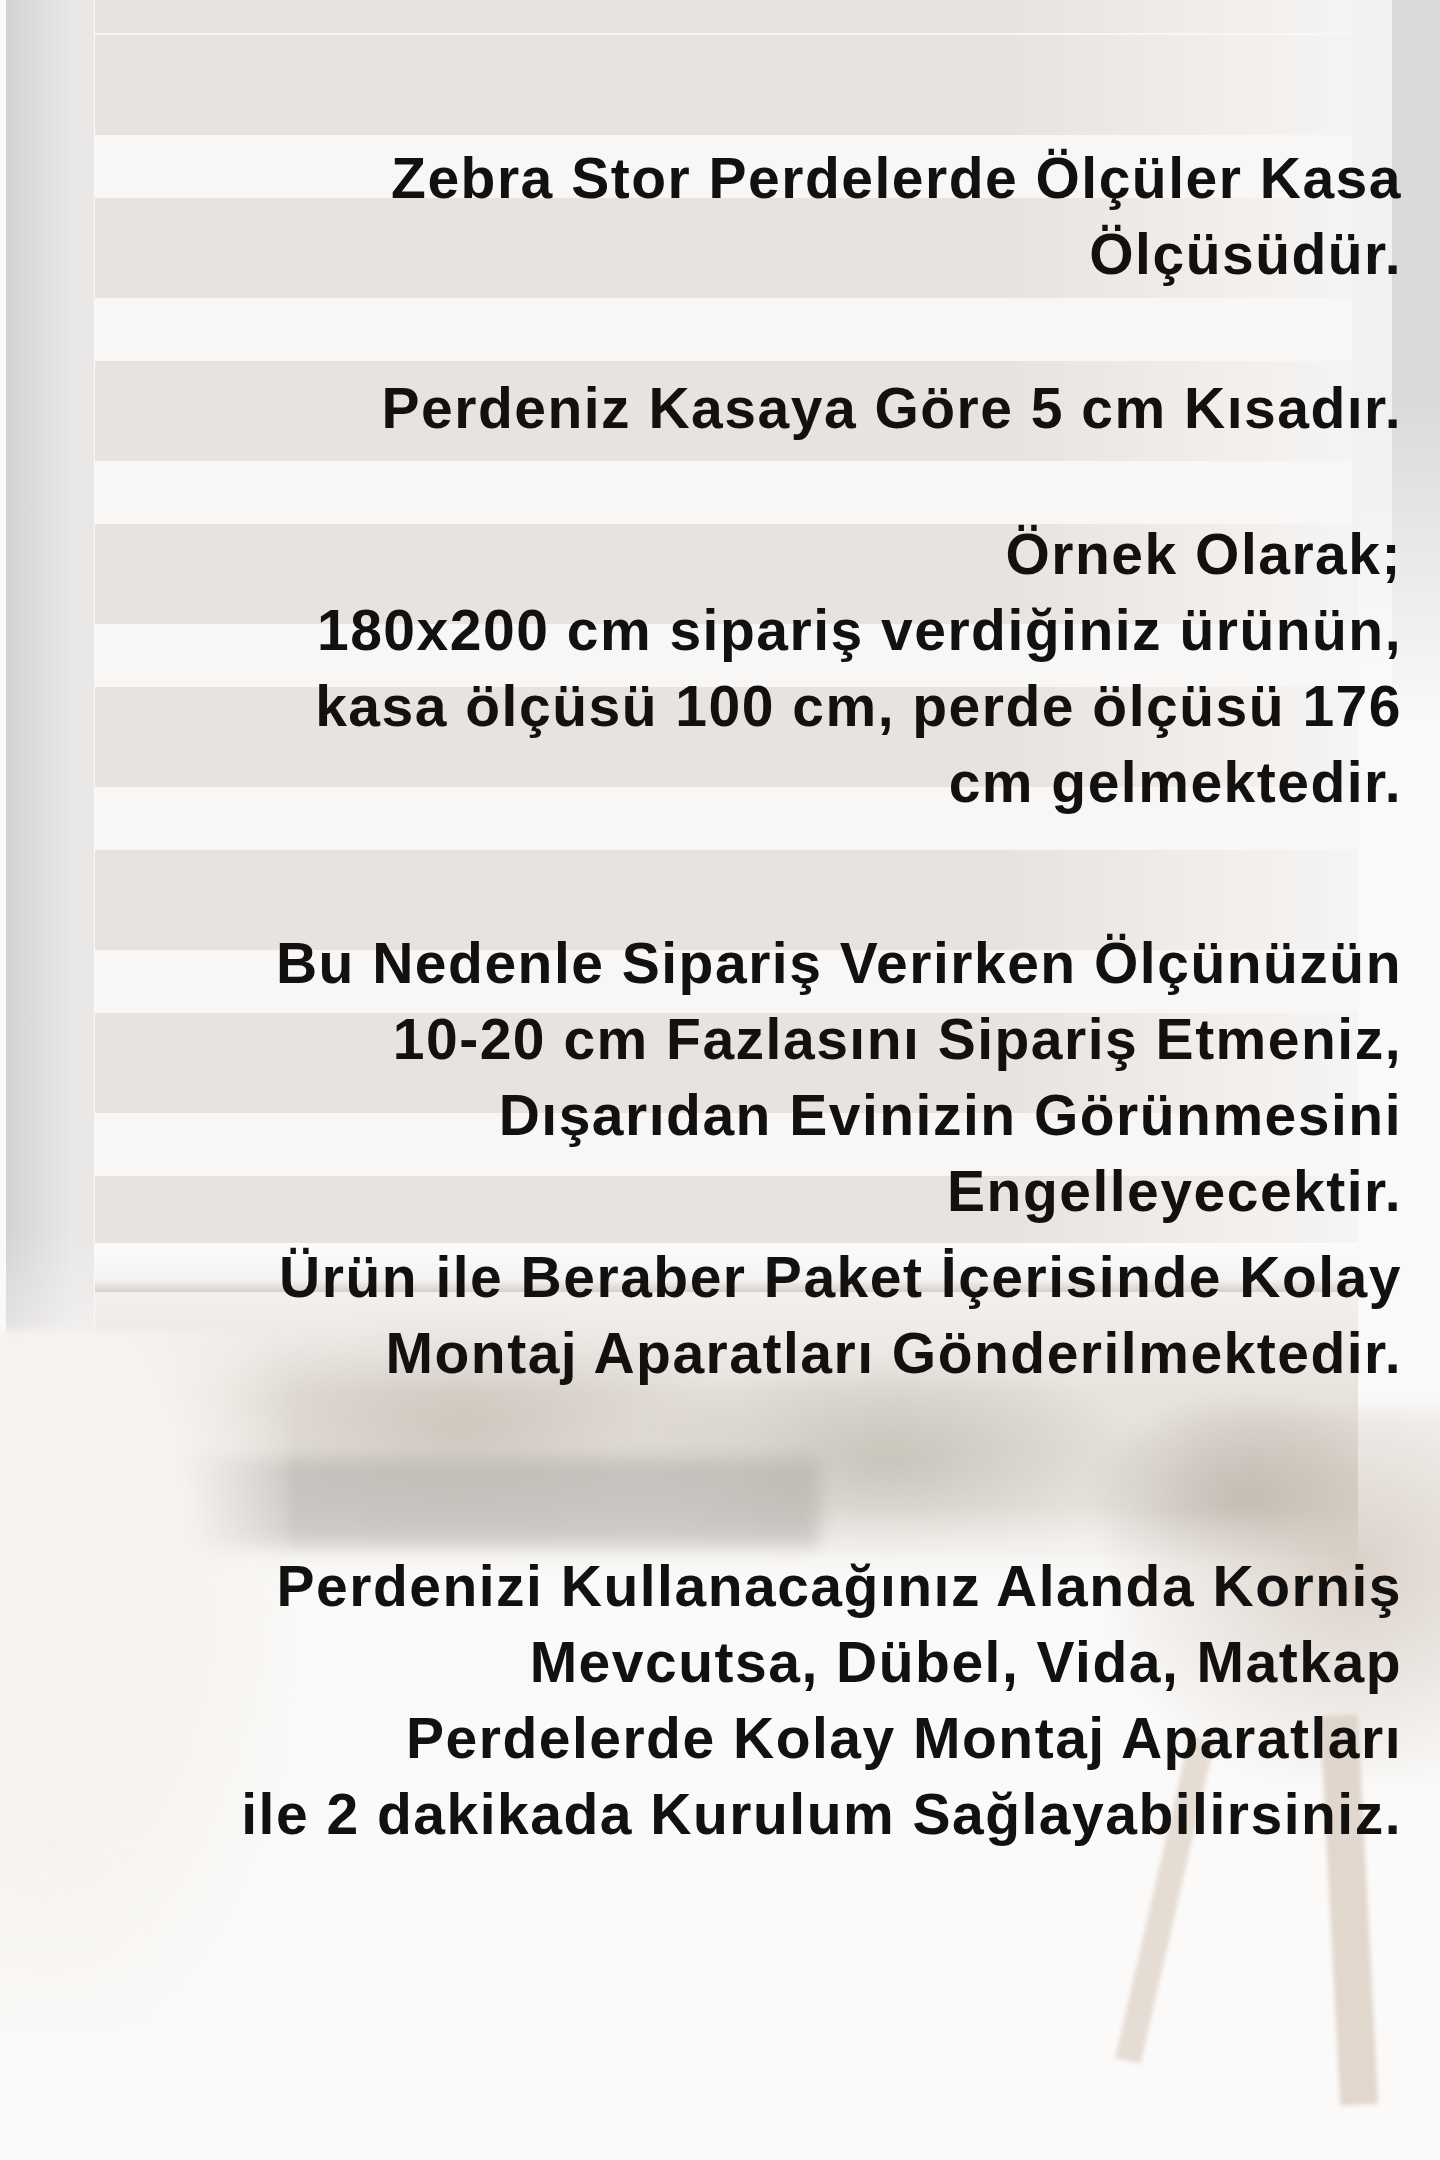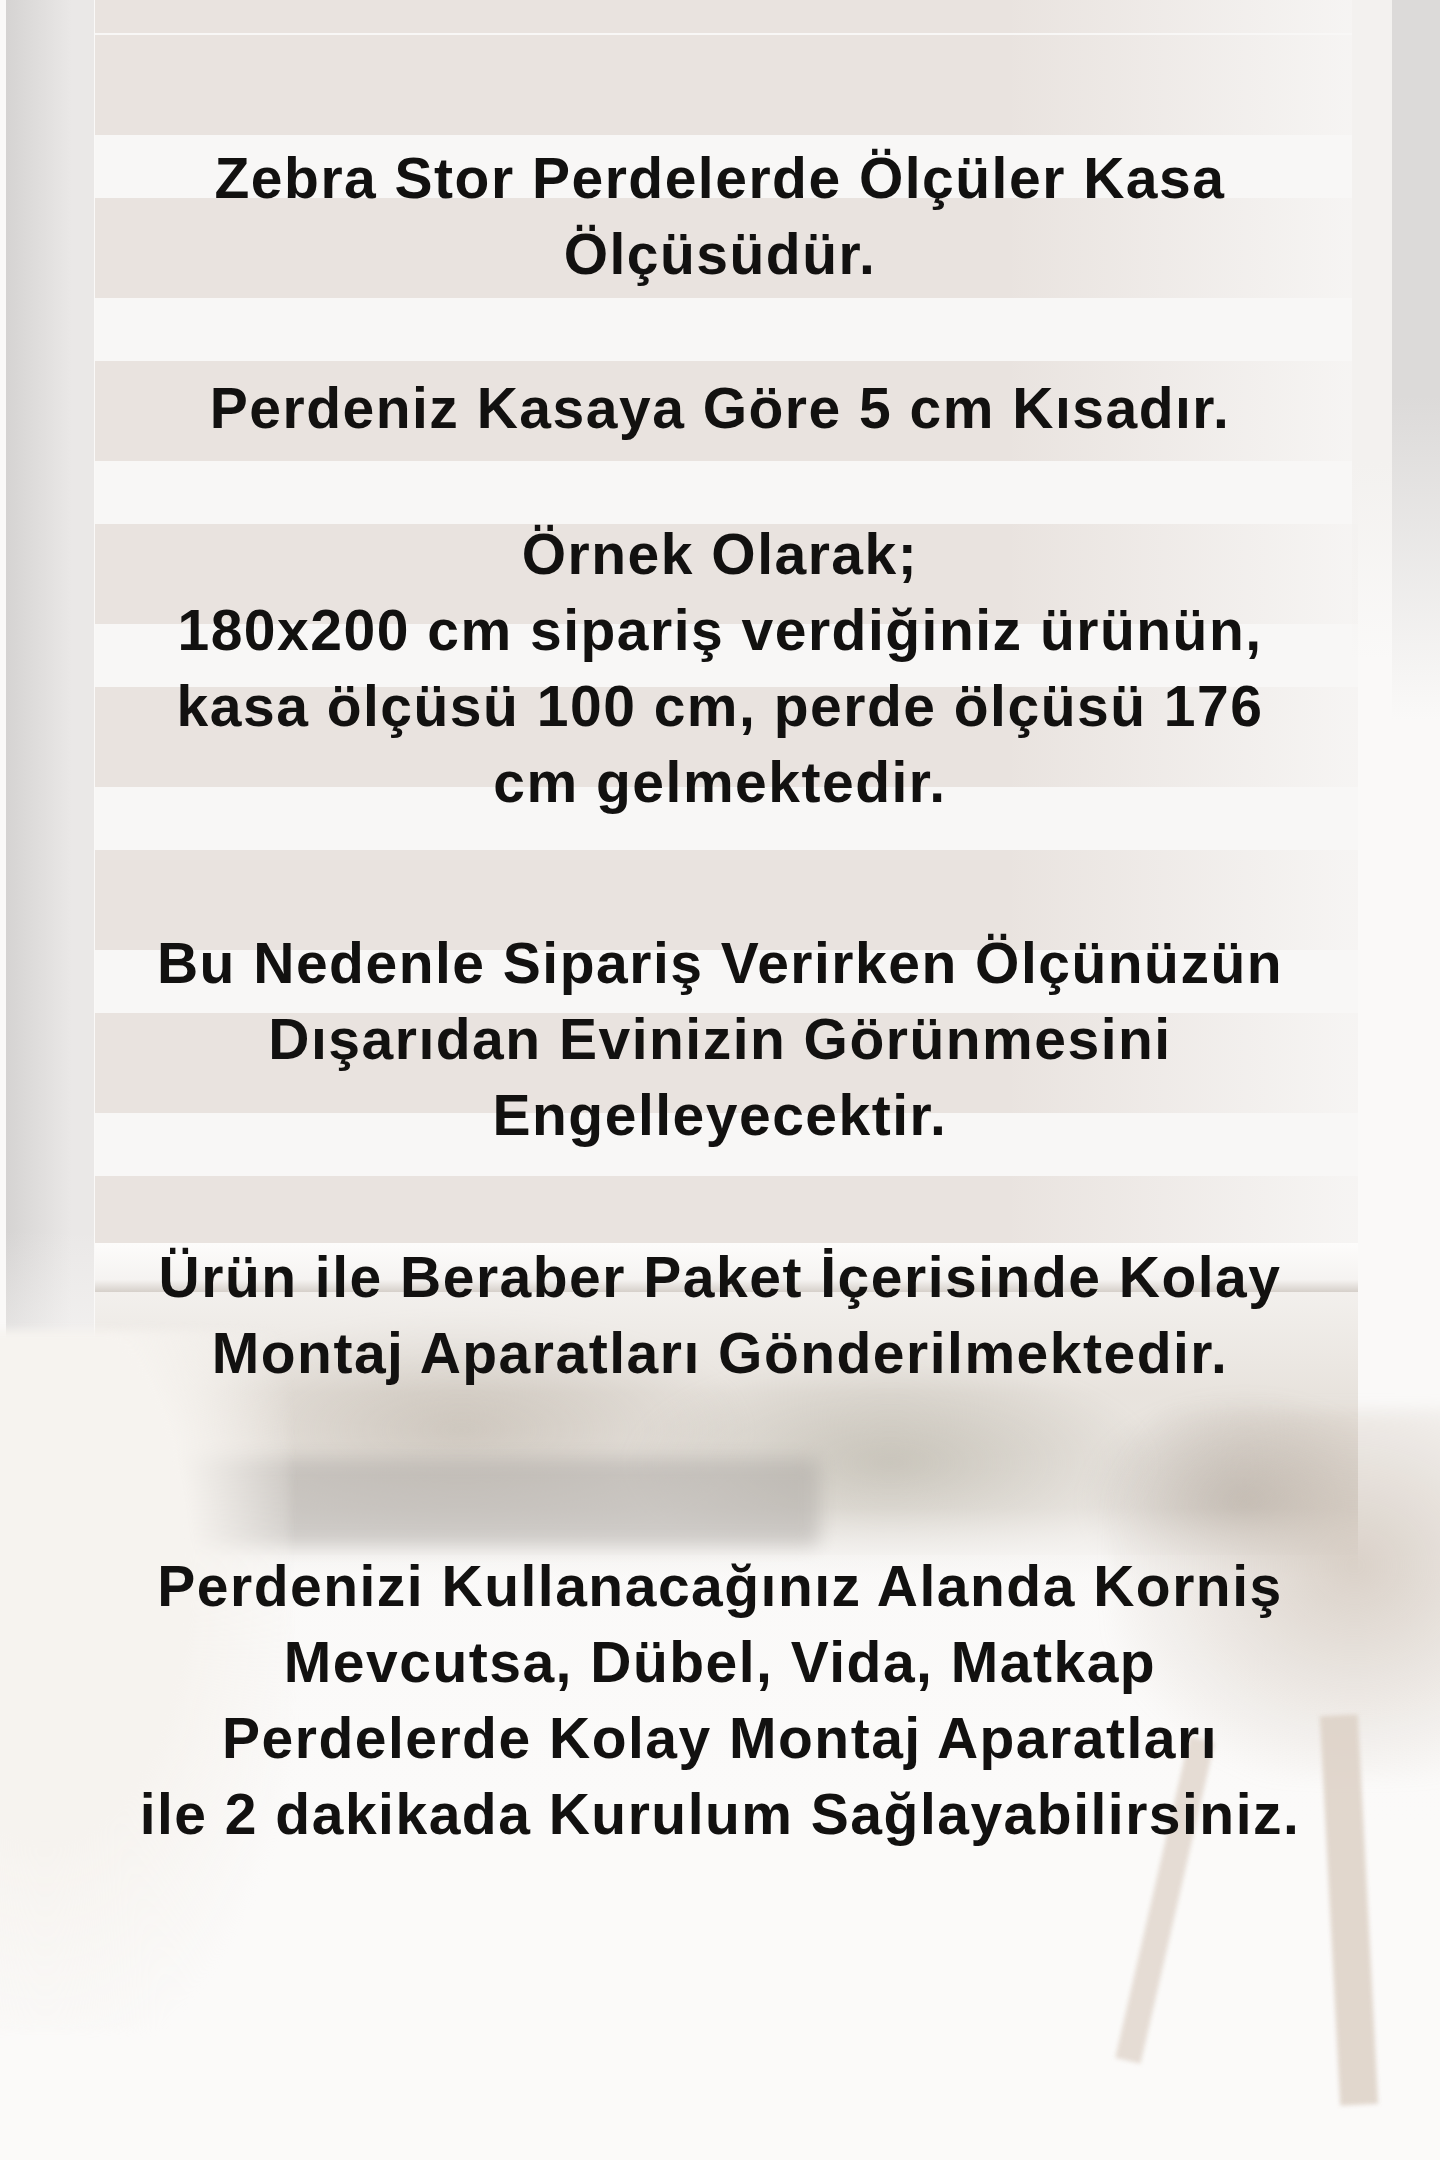--- a/index.html
+++ b/index.html
@@ -71,21 +71,21 @@
     position:absolute;left:1152px;top:1735px;width:26px;height:330px;
     background:#e0d5cb;transform:rotate(13deg);filter:blur(2px);opacity:.8;
   }
   .chair-leg-b{
     position:absolute;left:1330px;top:1715px;width:38px;height:390px;
     background:#ddd1c6;transform:rotate(-3deg);filter:blur(2px);opacity:.85;
   }
   
   .text-layer{
     position:absolute;inset:0;color:#121110;font-weight:700;
-    font-size:57px;line-height:76px;letter-spacing:1.5px;text-align:center;
+    font-size:57px;line-height:76px;letter-spacing:1.5px;text-align:right;
   }
   .para{position:absolute;left:38px;right:38px;}
   .p1{top:140px}.p2{top:370px}.p3{top:516px}.p4{top:925px}.p5{top:1239px}.p6{top:1548px}
   .line{white-space:nowrap;}
 </style>
 </head>
 <body>
 
 <div class="canvas">
 
@@ -119,20 +119,21 @@
 
     <div class="para p3">
       <div class="line">Örnek Olarak;</div>
       <div class="line">180x200 cm sipariş verdiğiniz ürünün,</div>
       <div class="line">kasa ölçüsü 100 cm, perde ölçüsü 176</div>
       <div class="line">cm gelmektedir.</div>
     </div>
 
     <div class="para p4">
       <div class="line">Bu Nedenle Sipariş Verirken Ölçünüzün</div>
+      <div class="line">10-20 cm Fazlasını Sipariş Etmeniz,</div>
       <div class="line">Dışarıdan Evinizin Görünmesini</div>
       <div class="line">Engelleyecektir.</div>
     </div>
 
     <div class="para p5">
       <div class="line">Ürün ile Beraber Paket İçerisinde Kolay</div>
       <div class="line">Montaj Aparatları Gönderilmektedir.</div>
     </div>
 
     <div class="para p6">

